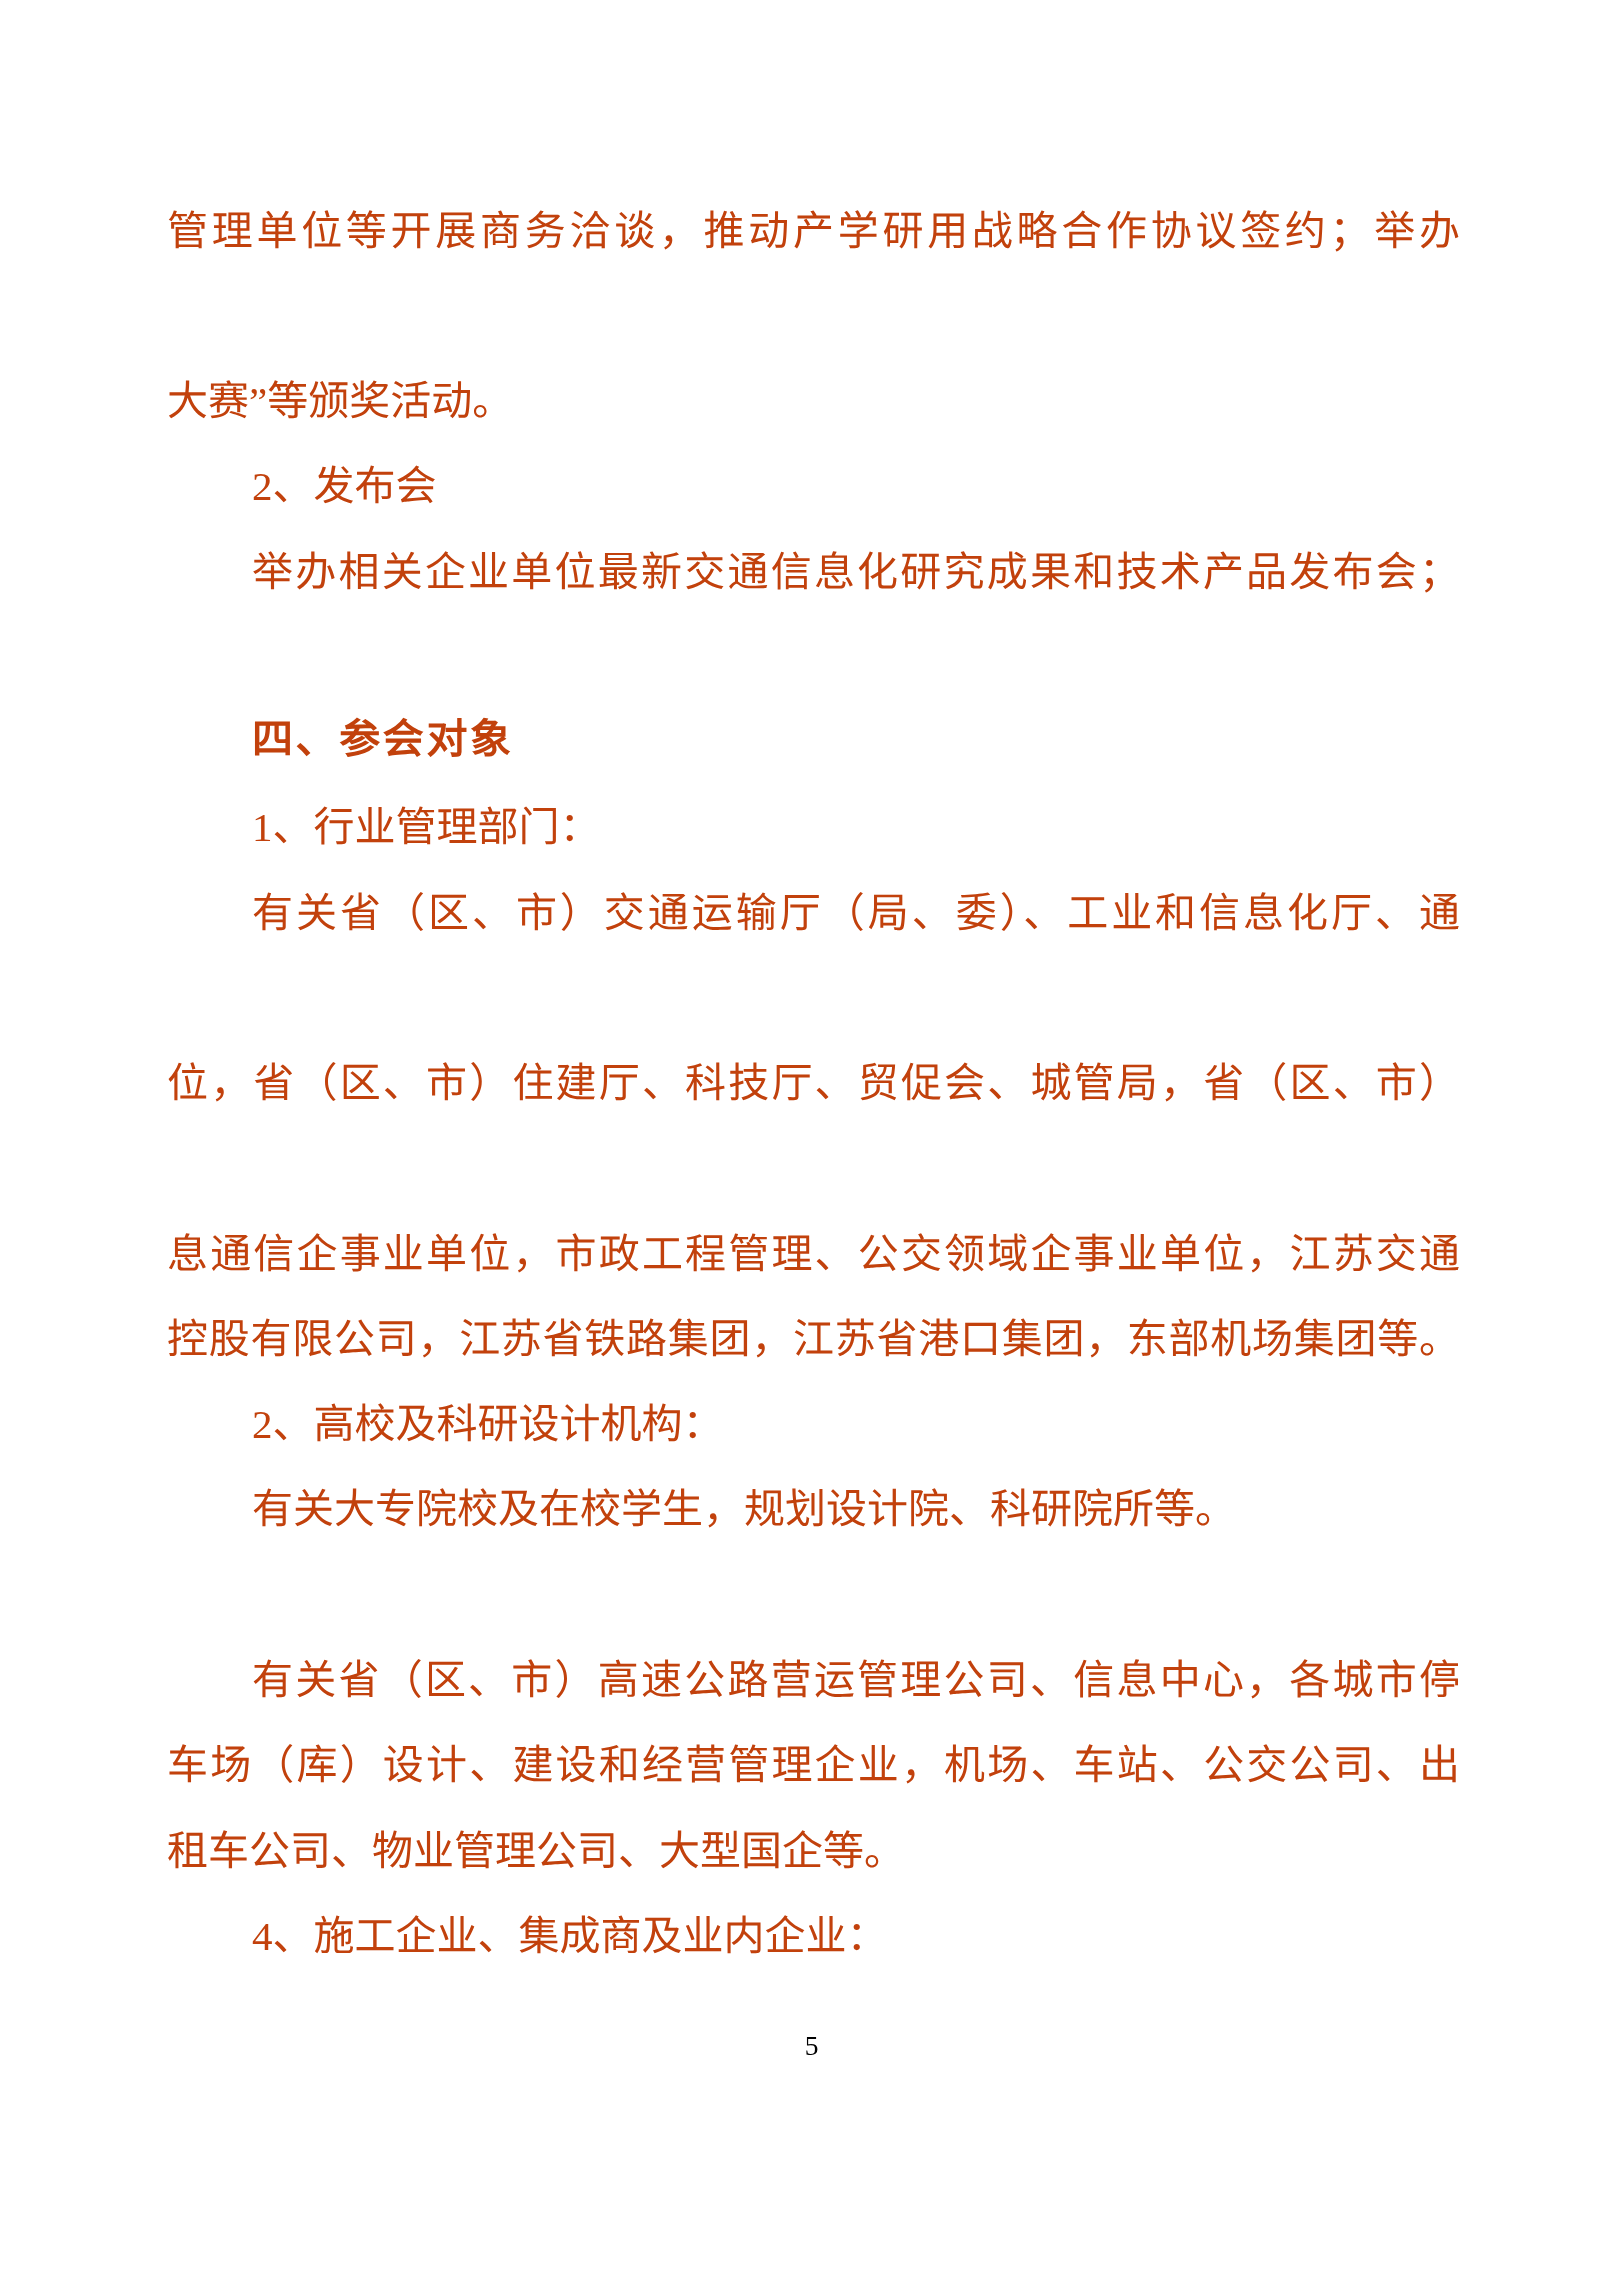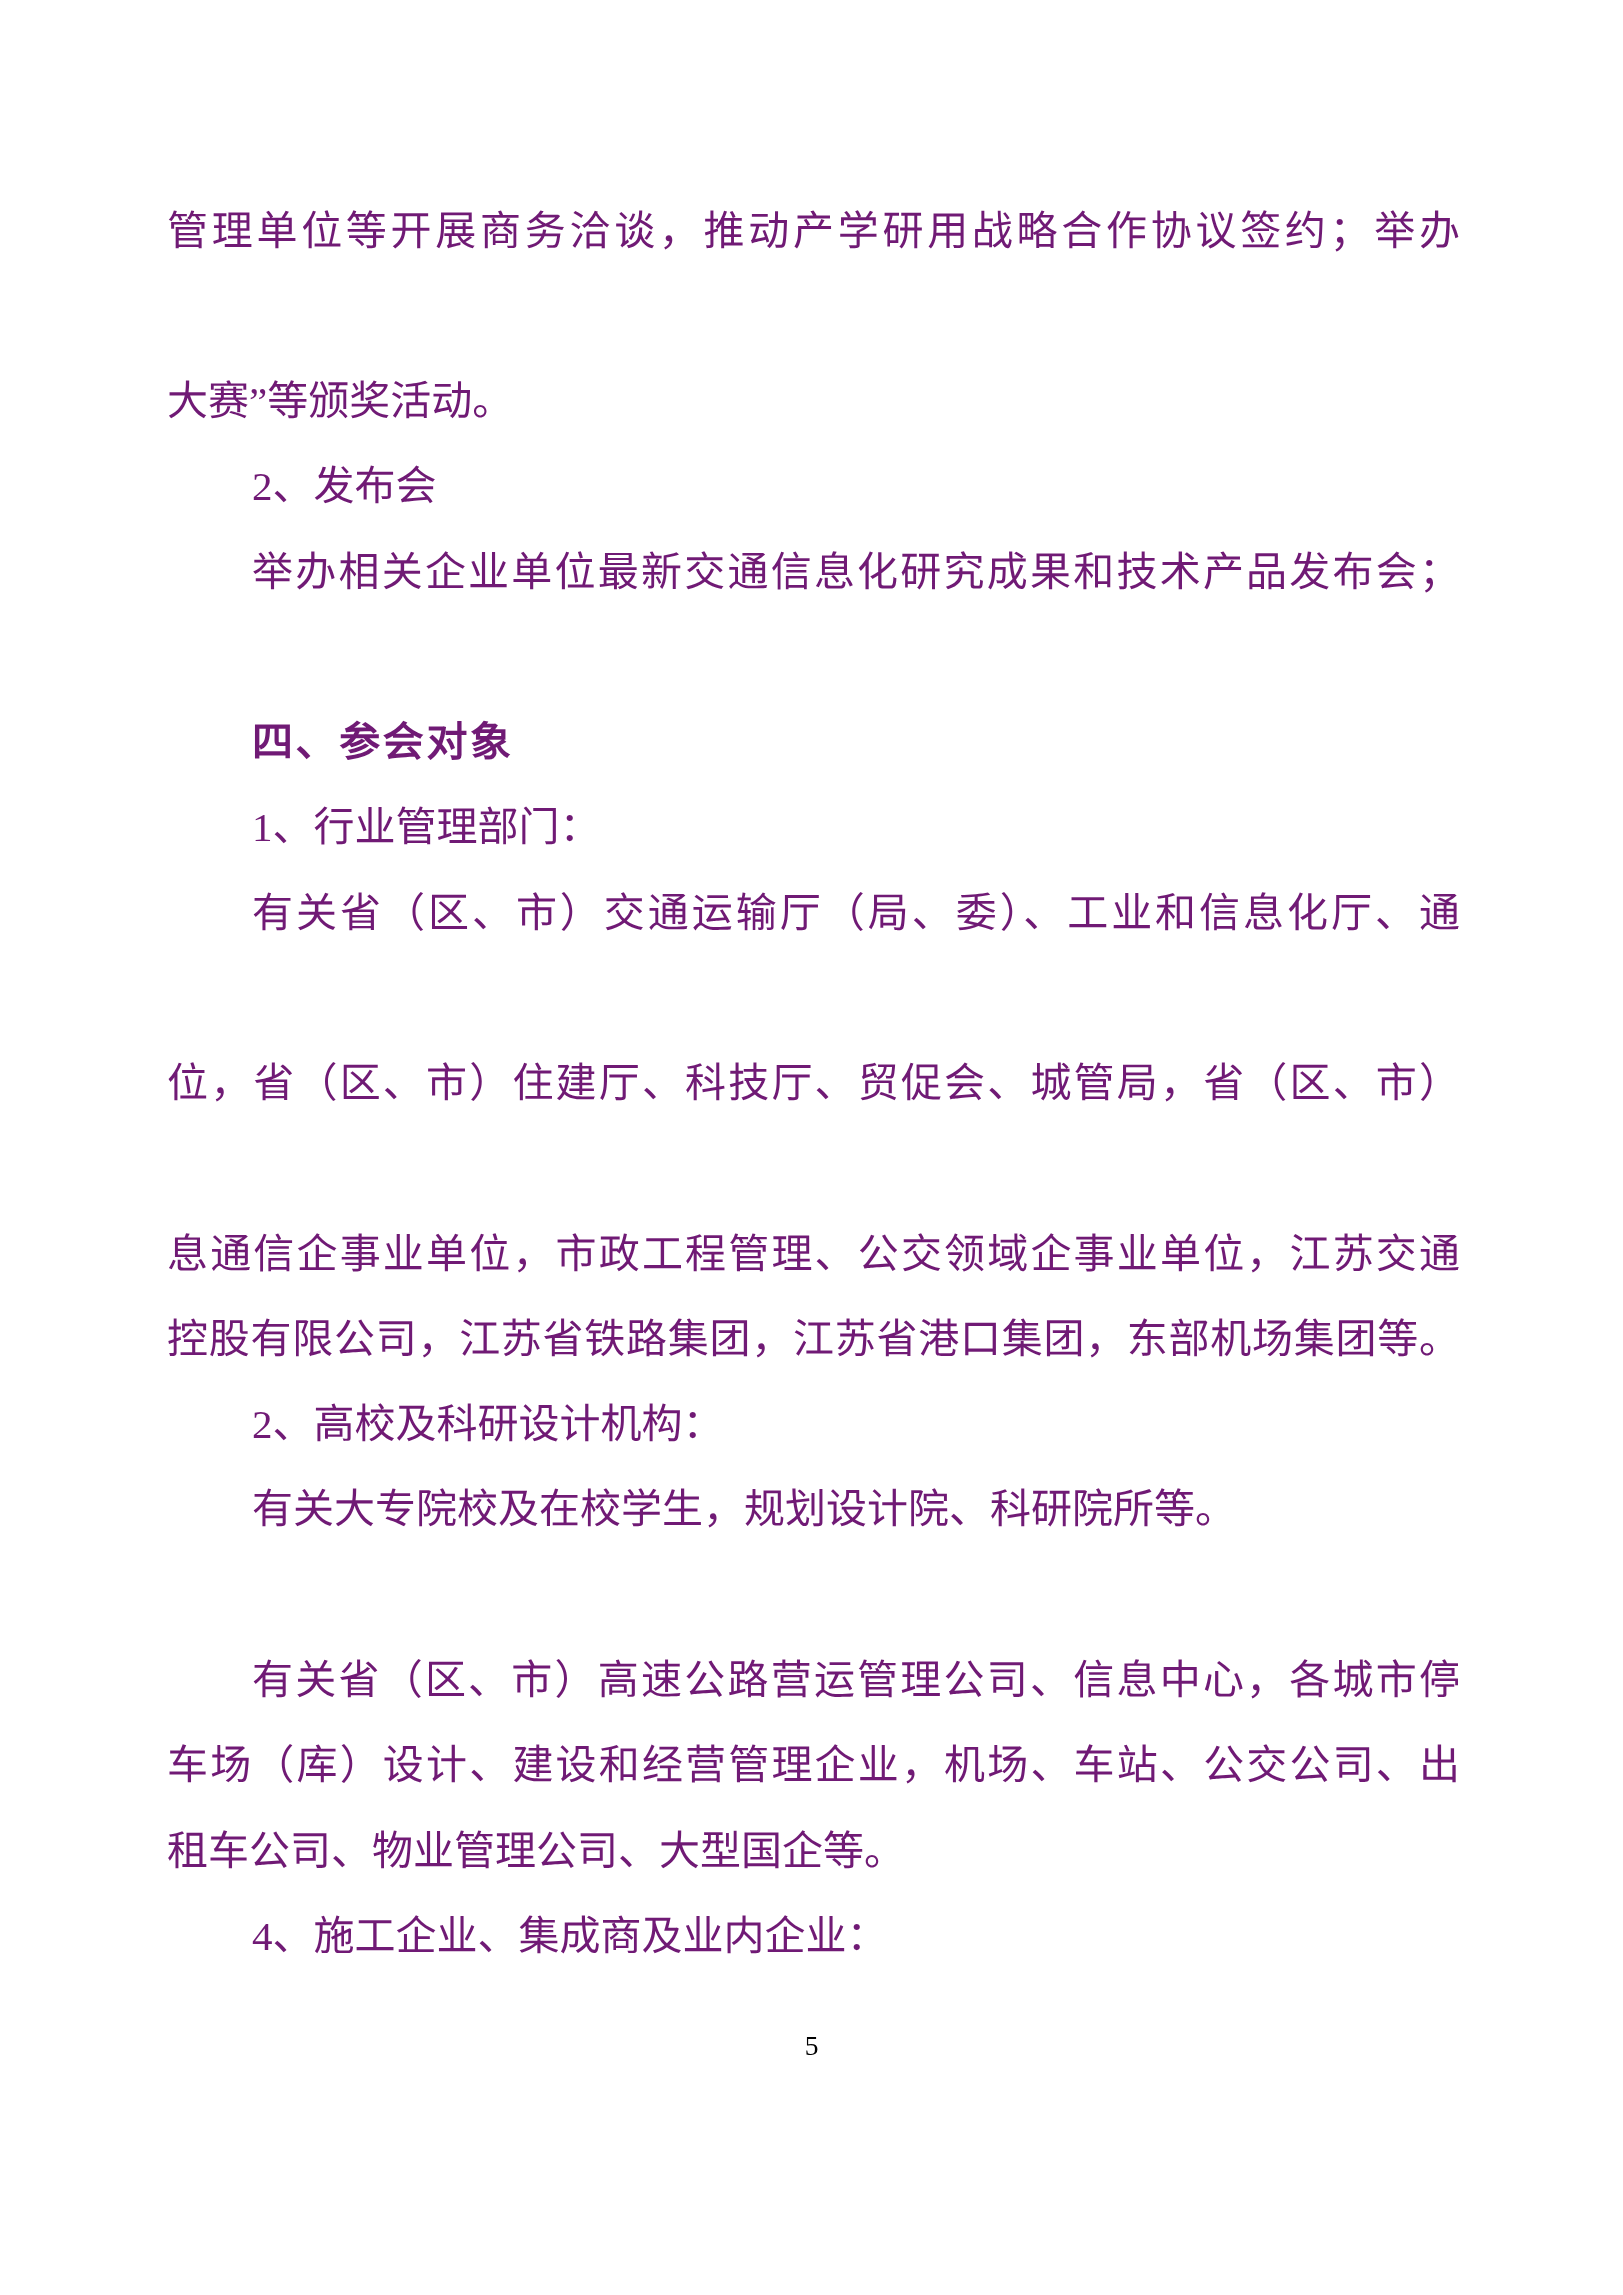--- a/index.html
+++ b/index.html
@@ -17,36 +17,36 @@
     color: #000000;
   }
   .line {
     position: absolute;
     left: 167px;
     width: 1293px;
     height: 85px;
     line-height: 85px;
     font-size: 41px;
     font-family: "Liberation Serif", serif;
-    color: #701a75;
+    color: #c2410c;
     white-space: nowrap;
     box-sizing: border-box;
     text-align: left;
   }
   .line.justify {
     white-space: normal;
     text-align: justify;
     text-align-last: justify;
     text-justify: inter-character;
   }
   .line.indent {
     padding-left: 85px;
   }
   .line.heading {
-    font-family: Liberation Serif, serif;
+    font-family: Liberation Mono, monospace;
     font-weight: bold;
     letter-spacing: 2.6px;
   }
   .page-number {
     position: absolute;
     left: 0;
     top: 2023px;
     width: 1623px;
     height: 46px;
     line-height: 46px;

